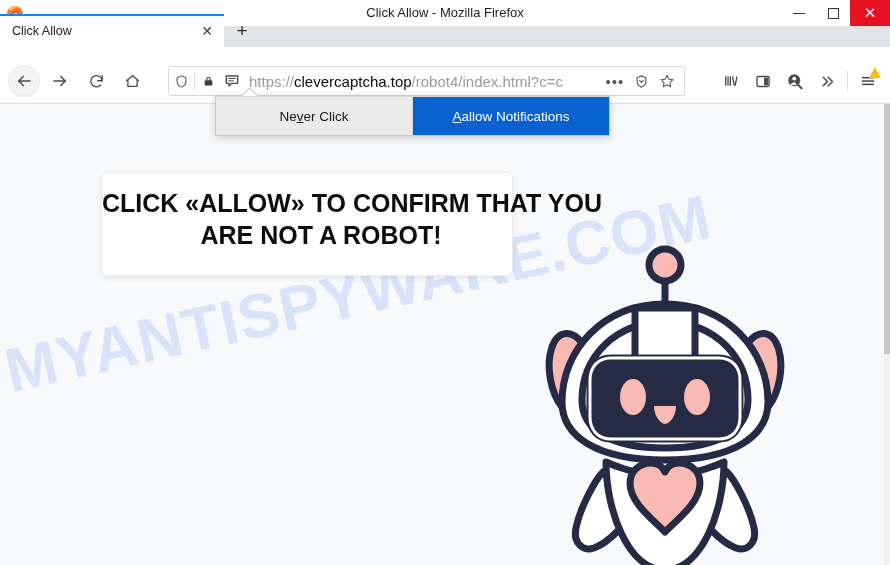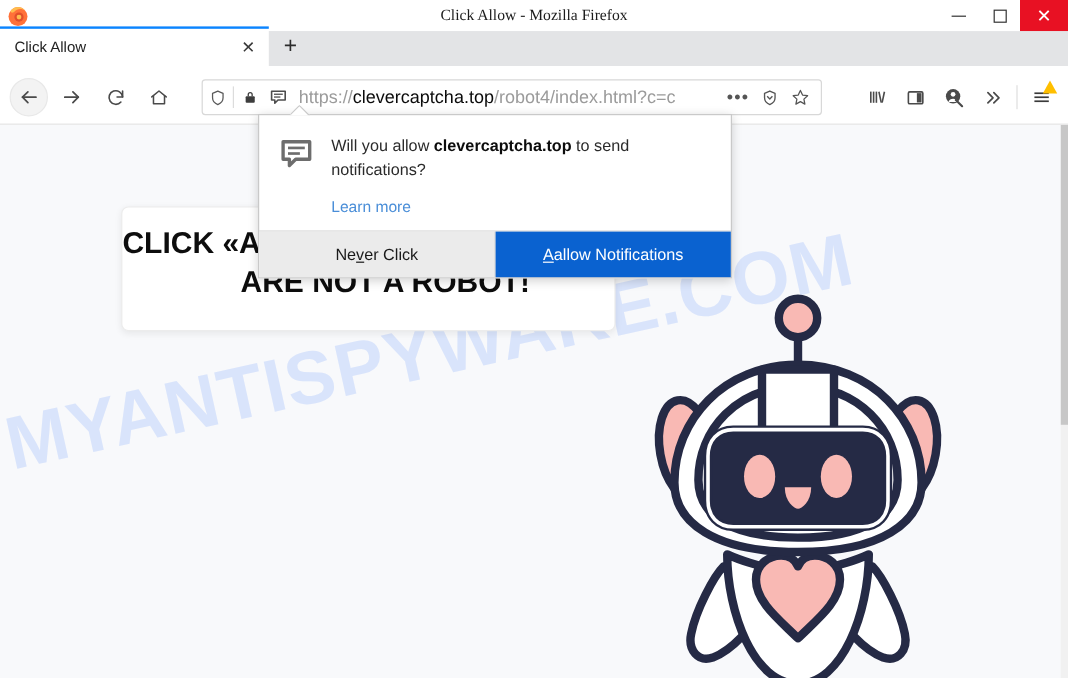--- a/index.html
+++ b/index.html
@@ -38,21 +38,20 @@
     width: 20px; height: 20px;
   }
   .win-title {
     position: absolute;
     left: 0; right: 0; top: 0;
     height: 26px;
     line-height: 26px;
     text-align: center;
     font-size: 13px;
     color: #1c1c1c;
-    font-family: Liberation Serif, serif;
   }
   .win-buttons {
     position: absolute;
     right: 0; top: 0;
     height: 26px;
     display: flex;
     align-items: stretch;
   }
   .win-btn {
     width: 34px;
@@ -80,21 +79,21 @@
     width: 11px;
     height: 11px;
     border: 1px solid #333;
     box-sizing: border-box;
   }
 
   
   .tabstrip {
     position: absolute;
     top: 26px; left: 0;
-    width: 890px; height: 29px;
+    width: 890px; height: 21px;
     background: #e3e4e6;
     display: flex;
     align-items: flex-end;
   }
   .tab {
     position: relative;
     width: 224px;
     height: 33px;
     background: #ffffff;
     display: flex;
@@ -562,33 +561,20 @@
       <path d="M114 166 L136 166 C 136 178 128 184 125 184 C 122 184 114 178 114 166 Z" fill="#f9b9b4"></path>
     </svg>
 
     <div class="vscroll">
       <div class="thumb"></div>
     </div>
   </div>
 
   <div class="doorhanger">
     <div class="dh-arrow"></div>
-    <div class="dh-body">
-      <div class="dh-icon">
-        <svg width="30" height="28" viewBox="0 0 24 24">
-          <path d="M2.5 3.5h19v12.5h-10l-4.5 4.5v-4.5h-4.5z" fill="none" stroke="#6d6d6d" stroke-width="2.4" stroke-linejoin="round"></path>
-          <rect x="6" y="7" width="12" height="1.9" fill="#6d6d6d"></rect>
-          <rect x="6" y="11" width="8.5" height="1.9" fill="#6d6d6d"></rect>
-        </svg>
-      </div>
-      <div class="dh-texts">
-        <div class="dh-message"><span>Will you allow </span><b>clevercaptcha.top</b><span> to send notifications?</span></div>
-        <div class="dh-learn">Learn more</div>
-      </div>
-    </div>
     <div class="dh-buttons">
       <div class="dh-btn secondary">
           <span>Ne</span>
           <span class="ak">v</span>
           <span>er Click</span>
         </div>
       <div class="dh-btn primary">
           <span class="ak">A</span>
           <span>allow Notifications</span>
         </div>

